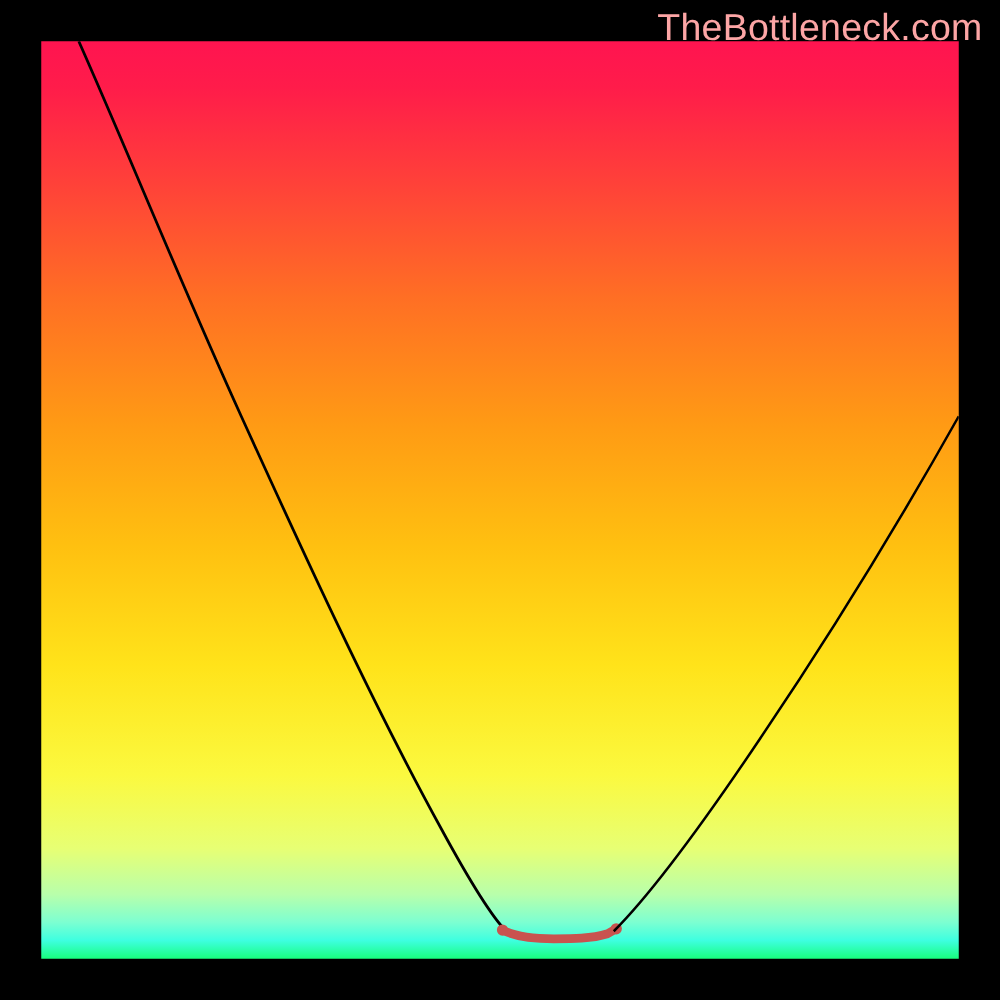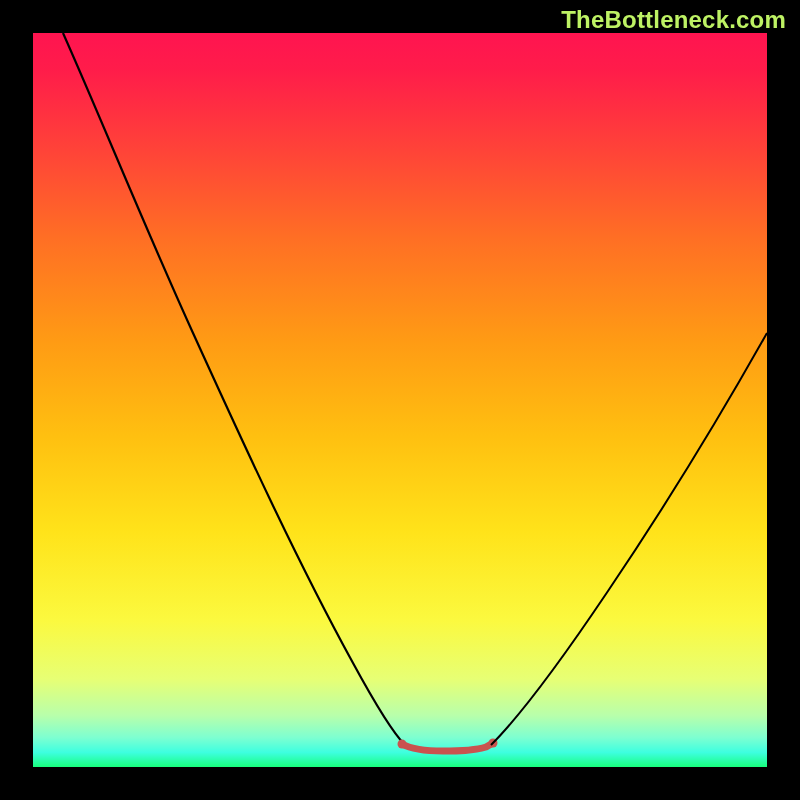--- a/index.html
+++ b/index.html
@@ -8,23 +8,23 @@
     height: 800px;
     background: #000;
     position: relative;
     overflow: hidden;
     font-family: Arial, Helvetica, sans-serif;
   }
   .watermark {
     position: absolute;
     top: 6px;
     right: 14px;
-    color: #bef264;
-    font-size: 24px;
-    font-weight: 700;
+    color: #fca5a5;
+    font-size: 30px;
+    font-weight: 400;
     letter-spacing: 0.2px;
     z-index: 10;
   }
   .plot-outer {
     position: absolute;
     left: 33px;
     top: 33px;
     width: 734px;
     height: 734px;
     background: #000;

